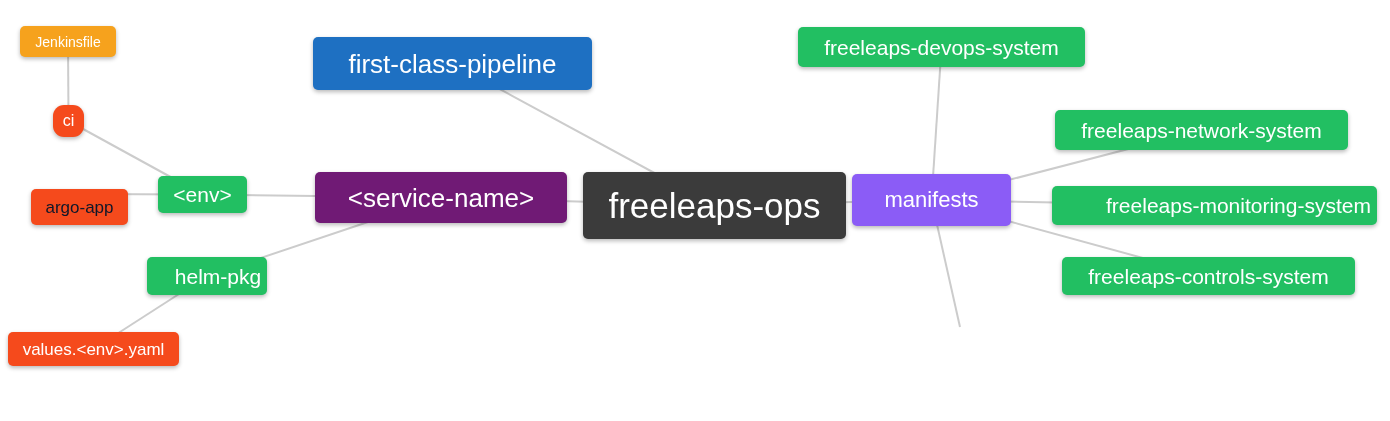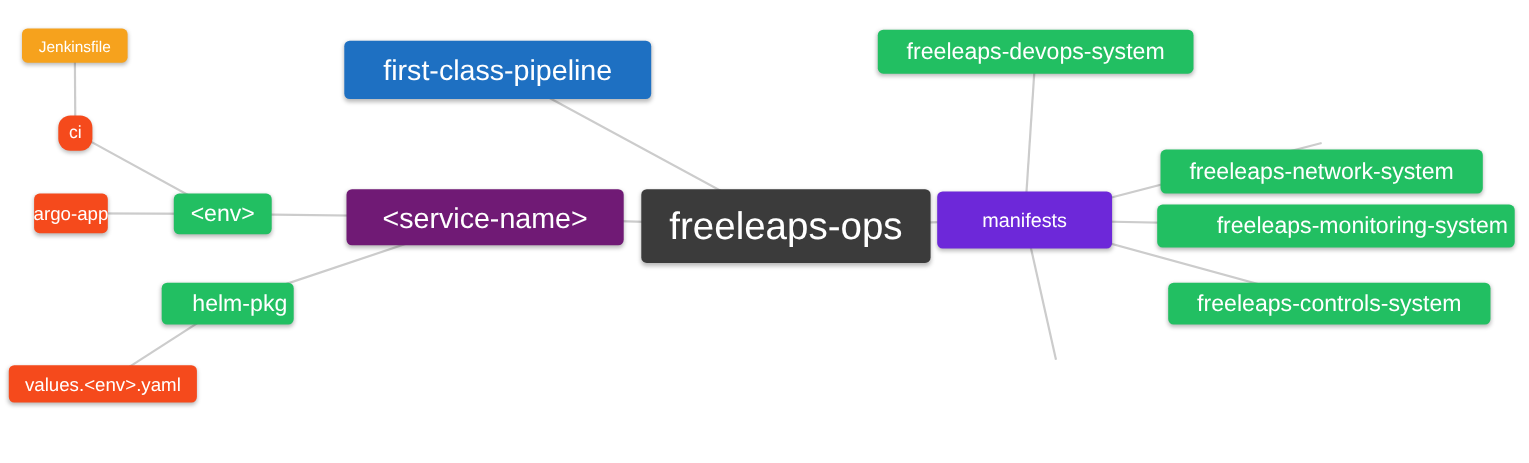--- a/index.html
+++ b/index.html
@@ -61,25 +61,25 @@
       <line x1="931.5" y1="200" x2="941.5" y2="47" stroke="#cccccc" stroke-width="2"></line>
       <line x1="931.5" y1="200" x2="1201.5" y2="130" stroke="#cccccc" stroke-width="2"></line>
       <line x1="931.5" y1="200" x2="1214.5" y2="205.5" stroke="#cccccc" stroke-width="2"></line>
       <line x1="931.5" y1="200" x2="1208.5" y2="276" stroke="#cccccc" stroke-width="2"></line>
       <line x1="931.5" y1="200" x2="960" y2="327" stroke="#cccccc" stroke-width="2"></line>
     </svg>
   <div class="nodes-layer">
       <div class="node" style="left: 583px; top: 172px; width: 263px; height: 67px; font-size: 35px; background: rgb(59, 59, 59); color: rgb(255, 255, 255);">freeleaps-ops</div>
       <div class="node" style="left: 313px; top: 37px; width: 279px; height: 53px; font-size: 26px; background: rgb(30, 112, 194); color: rgb(255, 255, 255);">first-class-pipeline</div>
       <div class="node" style="left: 315px; top: 172px; width: 252px; height: 51px; font-size: 26px; background: #701a75; color: rgb(255, 255, 255);">&lt;service-name&gt;</div>
-      <div class="node" style="left: 852px; top: 174px; width: 159px; height: 52px; font-size: 18px; background: #6d28d9; color: rgb(255, 255, 255);">manifests</div>
+      <div class="node" style="left: 852px; top: 174px; width: 159px; height: 52px; font-size: 22px; background: #8b5cf6; color: rgb(255, 255, 255);">manifests</div>
       <div class="node" style="left: 158px; top: 176px; width: 89px; height: 37px; font-size: 21px; background: rgb(34, 191, 98); color: rgb(255, 255, 255);">&lt;env&gt;</div>
       <div class="node" style="left: 147px; top: 257px; width: 120px; height: 38px; font-size: 21px; background: rgb(34, 191, 98); color: rgb(255, 255, 255); padding-left: 22px;">helm-pkg</div>
       <div class="node" style="left: 798px; top: 27px; width: 287px; height: 40px; font-size: 21px; background: rgb(34, 191, 98); color: rgb(255, 255, 255);">freeleaps-devops-system</div>
-      <div class="node" style="left: 1055px; top: 110px; width: 293px; height: 40px; font-size: 21px; background: rgb(34, 191, 98); color: rgb(255, 255, 255); margin-top: 26px;">freeleaps-network-system</div>
+      <div class="node" style="left: 1055px; top: 110px; width: 293px; height: 40px; font-size: 21px; background: rgb(34, 191, 98); color: rgb(255, 255, 255);">freeleaps-network-system</div>
       <div class="node" style="left: 1052px; top: 186px; width: 325px; height: 39px; font-size: 21px; background: rgb(34, 191, 98); color: rgb(255, 255, 255); padding-left: 48px;">freeleaps-monitoring-system</div>
       <div class="node" style="left: 1062px; top: 257px; width: 293px; height: 38px; font-size: 21px; background: rgb(34, 191, 98); color: rgb(255, 255, 255);">freeleaps-controls-system</div>
-      <div class="node" style="left: 31px; top: 176px; width: 67px; height: 36px; font-size: 17px; background: rgb(245, 74, 28); color: #ffffff;">argo-app</div>
+      <div class="node" style="left: 31px; top: 189px; width: 97px; height: 36px; font-size: 17px; background: rgb(245, 74, 28); color: #0f172a;">argo-app</div>
       <div class="node" style="left: 53px; top: 105px; width: 31px; height: 32px; font-size: 16px; background: rgb(245, 74, 28); color: rgb(255, 255, 255); border-radius: 11px;">ci</div>
       <div class="node" style="left: 8px; top: 332px; width: 171px; height: 34px; font-size: 17px; background: rgb(245, 74, 28); color: rgb(255, 255, 255); text-align: right;">values.&lt;env&gt;.yaml</div>
       <div class="node" style="left: 20px; top: 26px; width: 96px; height: 31px; font-size: 14px; background: rgb(246, 162, 29); color: rgb(255, 255, 255);">Jenkinsfile</div>
     </div>
 </div>
 
 </body></html>

